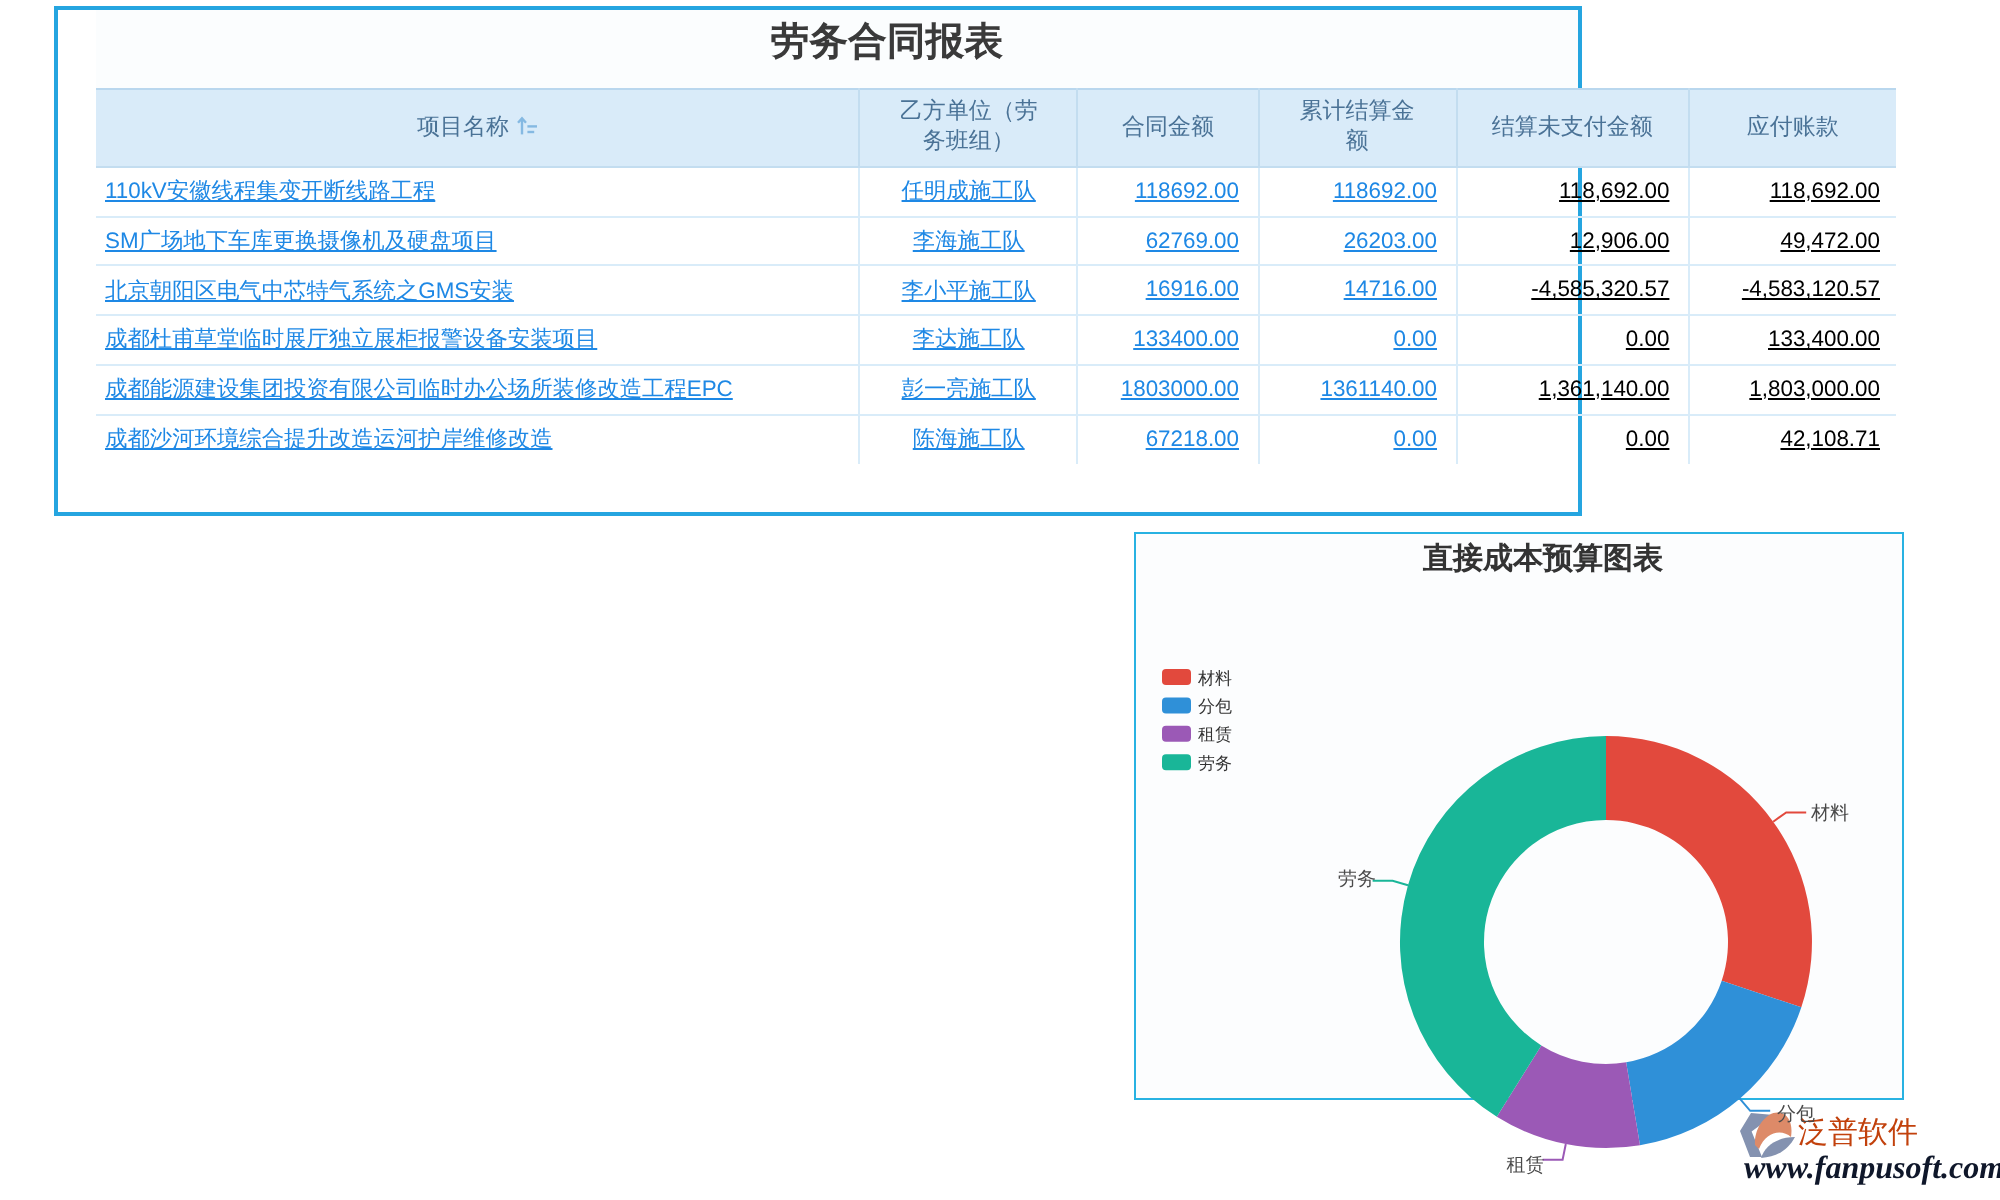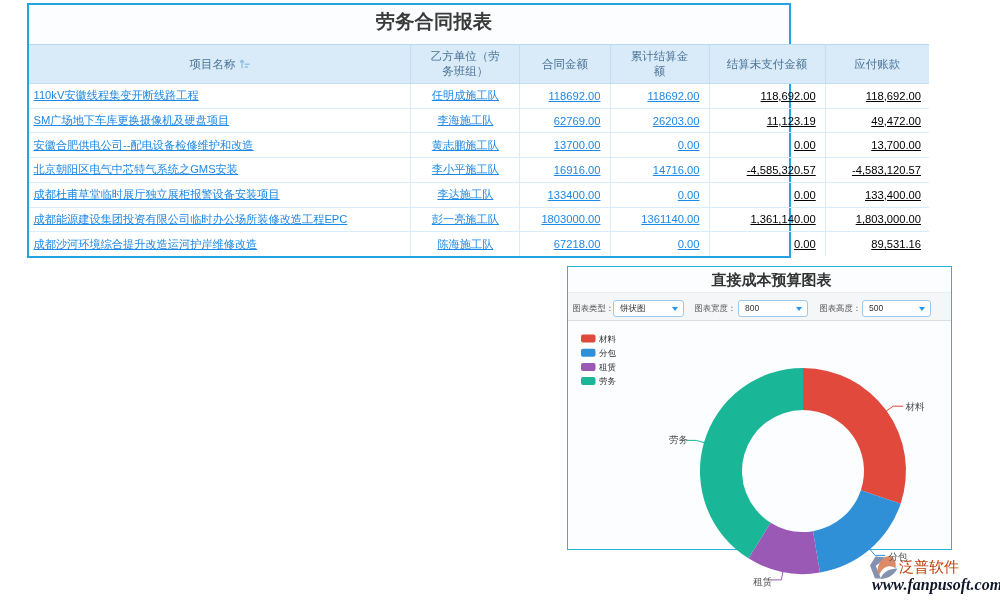--- a/index.html
+++ b/index.html
@@ -1,19 +1,19 @@
 <!DOCTYPE html>
 <html><head>
 <meta charset="utf-8">
 <style>
   * { margin:0; padding:0; box-sizing:border-box; }
   html,body { width:1000px; height:600px; background:#fff; font-family:"Liberation Sans",sans-serif; overflow:hidden; }
 
   
-  #tblwrap { position:absolute; left:27px; top:3px; width:764px; height:255px; border:2px solid #25a5e0; background:#fff; }
+  #tblwrap { position:absolute; left:27px; top:3px; width:764px; height:255px; border:2px solid #25a5e0; background:#fff;padding-left:19px; }
   #tbltitle { height:39px; background:#fbfdfe; text-align:center; line-height:34px; font-size:19.2px; font-weight:bold; color:#3a3a3a; padding-left:50px; letter-spacing:0.2px;}
   table { border-collapse:collapse; table-layout:fixed; width:900px; font-size:11.2px; }
   col.c1{width:322px} col.c2{width:92px} col.c3{width:76px} col.c4{width:83.5px} col.c5{width:98px} col.c6{width:87.5px}
   thead td { background:#d9ebf9; color:#4a7296; font-size:11.5px; text-align:center; height:39px; border:1px solid #c3ddf0; border-top:1px solid #b9d7ee; line-height:1.3; }
   thead td:first-child{border-left:none} thead td:last-child{border-right:none}
   tbody td { height:24.71px; border:1px solid #d9ecf9; color:#1e88e5; white-space:nowrap; overflow:hidden;text-decoration:underline; }
   tbody td:first-child{border-left:none} tbody td:last-child{border-right:none}
   tbody tr:last-child td{border-bottom:none}
   td.n1 { padding-left:4.5px; text-align:left; }
   td.n2 { text-align:center; }
@@ -72,30 +72,22 @@
           <td class="n3">118692.00</td>
           <td class="n3">118692.00</td>
           <td class="n4">118,692.00</td>
           <td class="n4">118,692.00</td>
         </tr>
       <tr>
           <td class="n1">SM广场地下车库更换摄像机及硬盘项目</td>
           <td class="n2">李海施工队</td>
           <td class="n3">62769.00</td>
           <td class="n3">26203.00</td>
-          <td class="n4">11,123.19</td>
+          <td class="n4">12,906.00</td>
           <td class="n4">49,472.00</td>
-        </tr>
-      <tr>
-          <td class="n1">安徽合肥供电公司--配电设备检修维护和改造</td>
-          <td class="n2">黄志鹏施工队</td>
-          <td class="n3">13700.00</td>
-          <td class="n3">0.00</td>
-          <td class="n4">0.00</td>
-          <td class="n4">13,700.00</td>
         </tr>
       <tr>
           <td class="n1">北京朝阳区电气中芯特气系统之GMS安装</td>
           <td class="n2">李小平施工队</td>
           <td class="n3">16916.00</td>
           <td class="n3">14716.00</td>
           <td class="n4">-4,585,320.57</td>
           <td class="n4">-4,583,120.57</td>
         </tr>
       <tr>
@@ -113,36 +105,28 @@
           <td class="n3">1361140.00</td>
           <td class="n4">1,361,140.00</td>
           <td class="n4">1,803,000.00</td>
         </tr>
       <tr>
           <td class="n1">成都沙河环境综合提升改造运河护岸维修改造</td>
           <td class="n2">陈海施工队</td>
           <td class="n3">67218.00</td>
           <td class="n3">0.00</td>
           <td class="n4">0.00</td>
-          <td class="n4">89,531.16</td>
+          <td class="n4">42,108.71</td>
         </tr>
     </tbody>
   </table>
 </div>
 
 <div id="panel">
   <div id="ptitle">直接成本预算图表</div>
-  <div id="controls">
-    <span class="lab" style="left:4.5px">图表类型：</span>
-    <div class="sel" style="left:45px; width:71px">饼状图<span class="arr"></span></div>
-    <span class="lab" style="left:126.5px">图表宽度：</span>
-    <div class="sel" style="left:170px; width:70px">800<span class="arr"></span></div>
-    <span class="lab" style="left:251.5px">图表高度：</span>
-    <div class="sel" style="left:294px; width:69px">500<span class="arr"></span></div>
-  </div>
 </div>
 
 <div id="wm">
   <svg width="32" height="36" viewBox="0 0 32 36" style="position:absolute;left:0;top:2px">
     <path d="M19 9.5 L7.5 8.5 L2 17.5 L7 30.5 L13 30.5 L7.8 17.8 Z" fill="#8492b0"></path>
     <path d="M9.5 24.5 C9 15 16 7.5 21.5 8.3 C26.5 9.2 28.5 14 27.5 20.5 C23 16.5 15 17.5 11.5 26.5 Z" fill="#dd8a68"></path>
     <path d="M12.5 31 C14.5 24.5 21 20.5 29.5 20.5 C26 27 20.5 30.5 12.5 31 Z" fill="#8492b0"></path>
   </svg>
   <div id="wmtxt">泛普软件</div>
   <div id="wmurl">www.fanpusoft.com</div>

